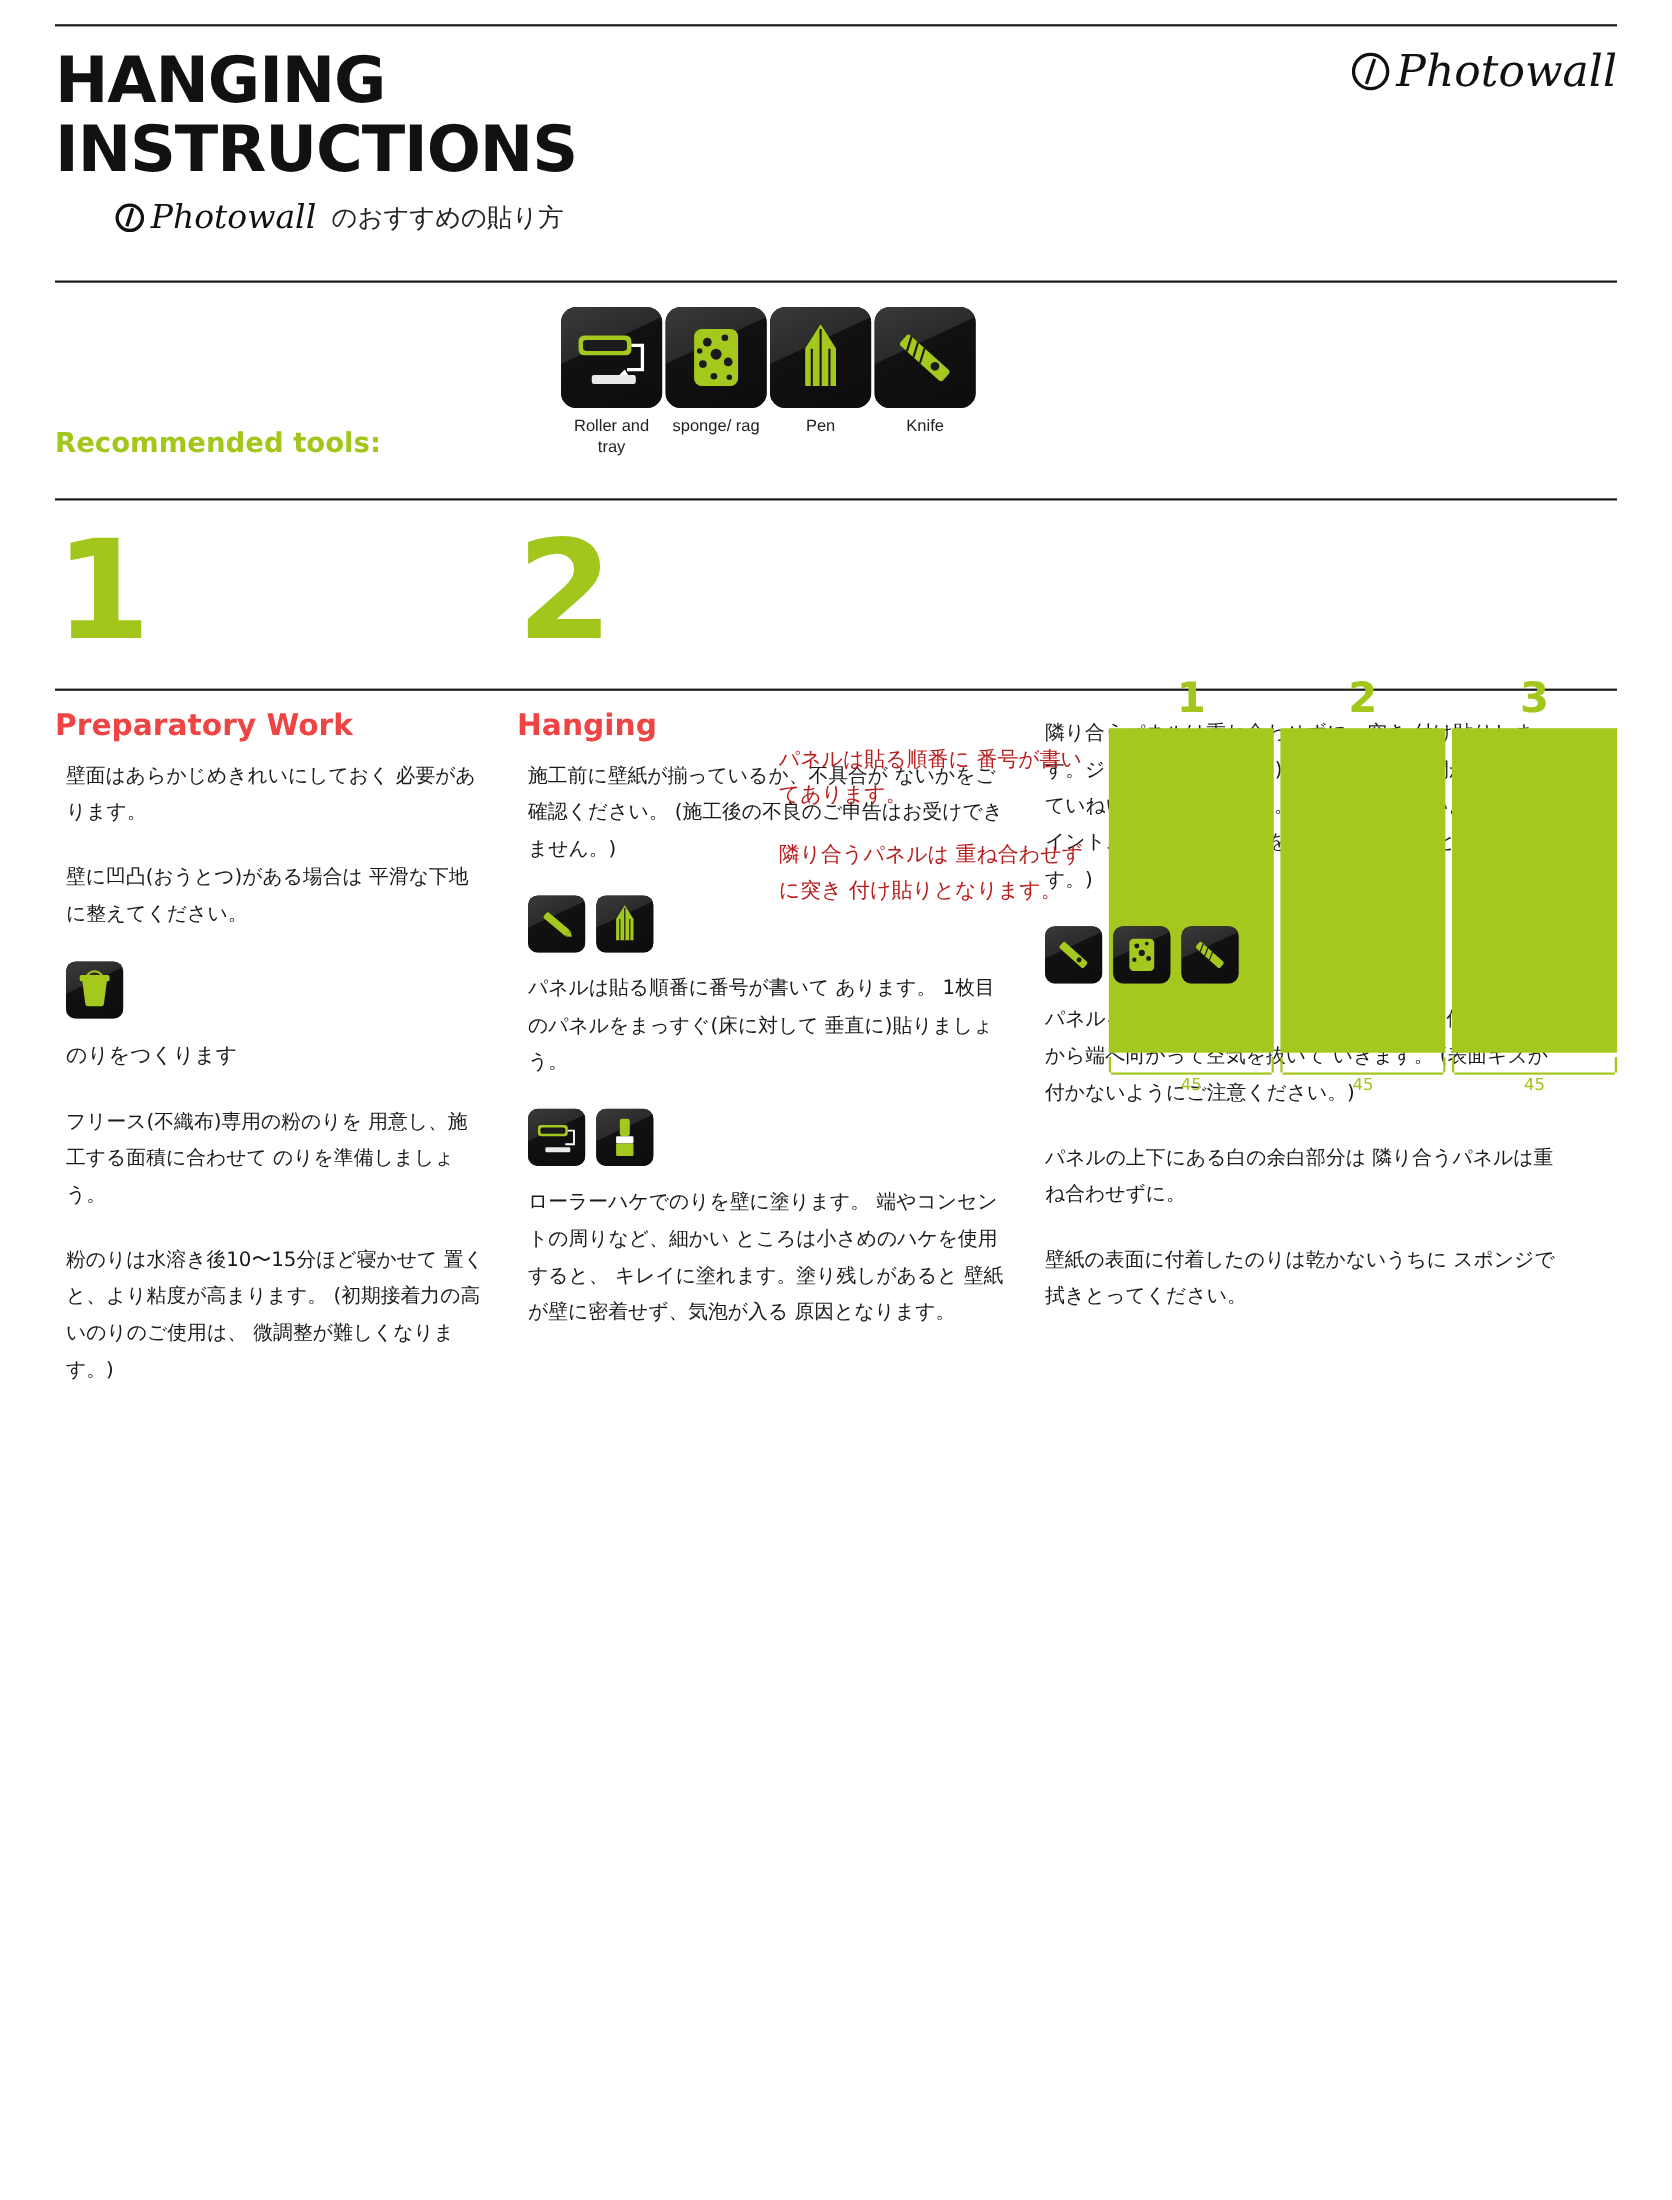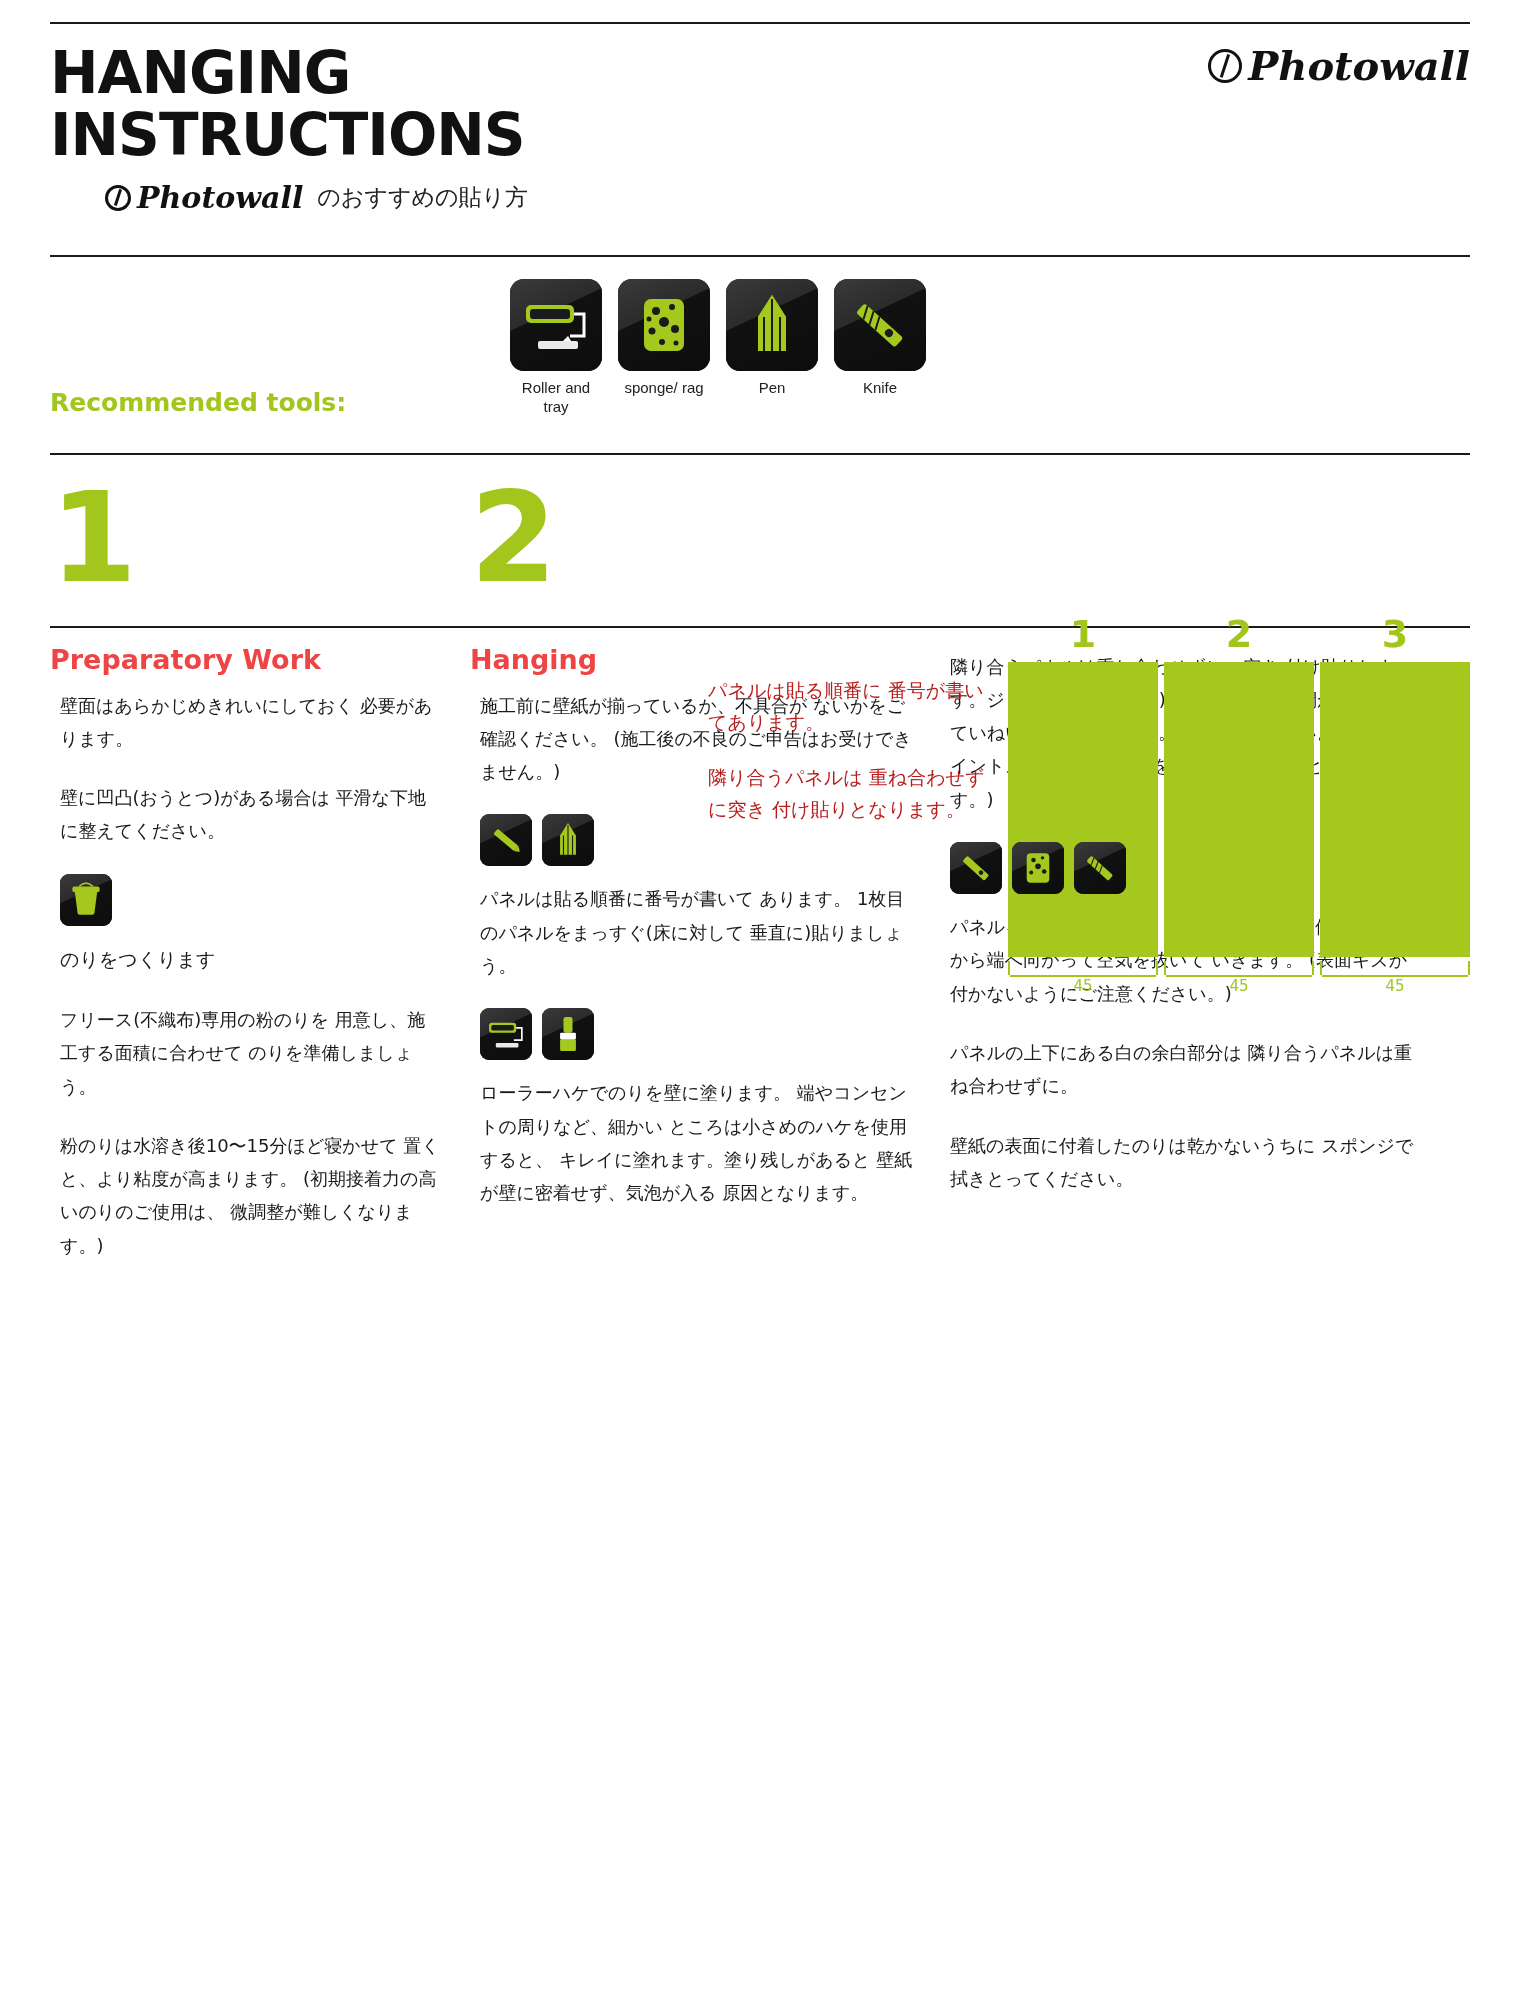--- a/index.html
+++ b/index.html
@@ -30,21 +30,21 @@
     display:flex; align-items:center; gap:14px;
     margin-top:14px; margin-left:55px;
   }
   .sub-jp { font-size:23px; color:#222; font-family:"DejaVu Sans", sans-serif; }
 
   
   .logo {
     display:inline-flex; align-items:center; gap:6px;
     font-family:"DejaVu Serif", serif;
     font-style:italic;
-    font-weight:bold;
+    font-weight:normal;
     color:#111;
     white-space:nowrap;
   }
   .logo .mark {
     display:inline-block;
     border:3px solid #111;
     border-radius:50%;
     position:relative;
   }
   .logo .mark::after{
@@ -67,21 +67,21 @@
   .tools-block { margin-top:40px; }
   .tools-inner { display:flex; align-items:flex-end; padding-top:22px; }
   .tools-label {
     color:#a3c61c;
     font-weight:bold;
     font-size:25px;
     width:460px;
     flex:0 0 460px;
     font-family:"DejaVu Sans", sans-serif;
   }
-  .tool-list { display:flex; gap:16px; }
+  .tool-list { display:flex; gap:3px; }
   .tool { width:92px; text-align:center; }
   .tool-cap { font-size:15px; color:#222; margin-top:8px; line-height:1.25; }
 
   .icon-tile {
     width:92px; height:92px; border-radius:14px;
     background:#1b1b1b;
     position:relative;
     overflow:hidden;
   }
   .icon-tile::before{

